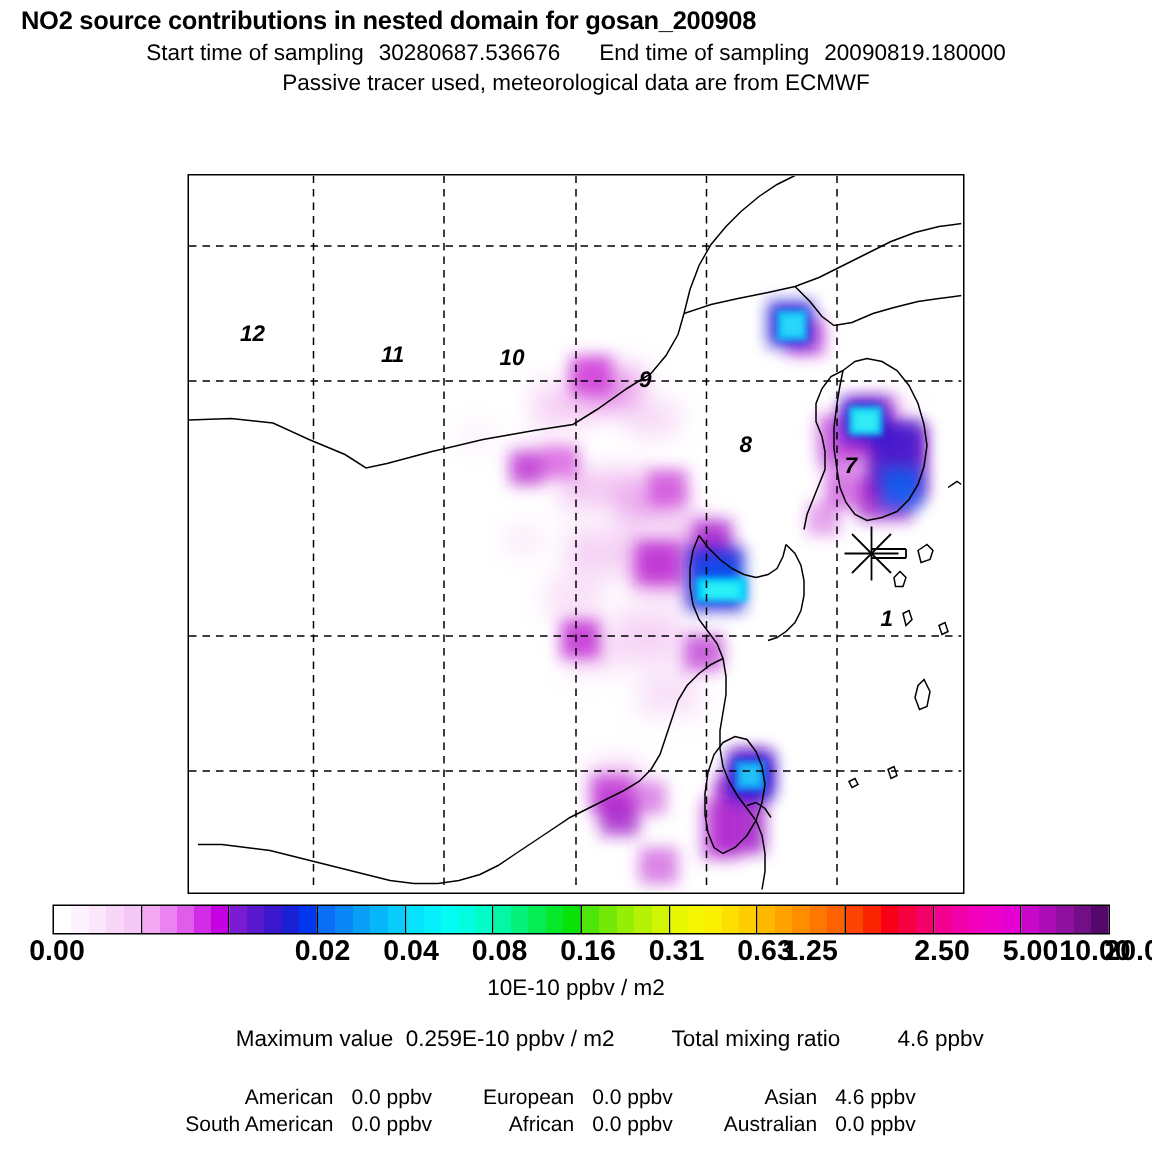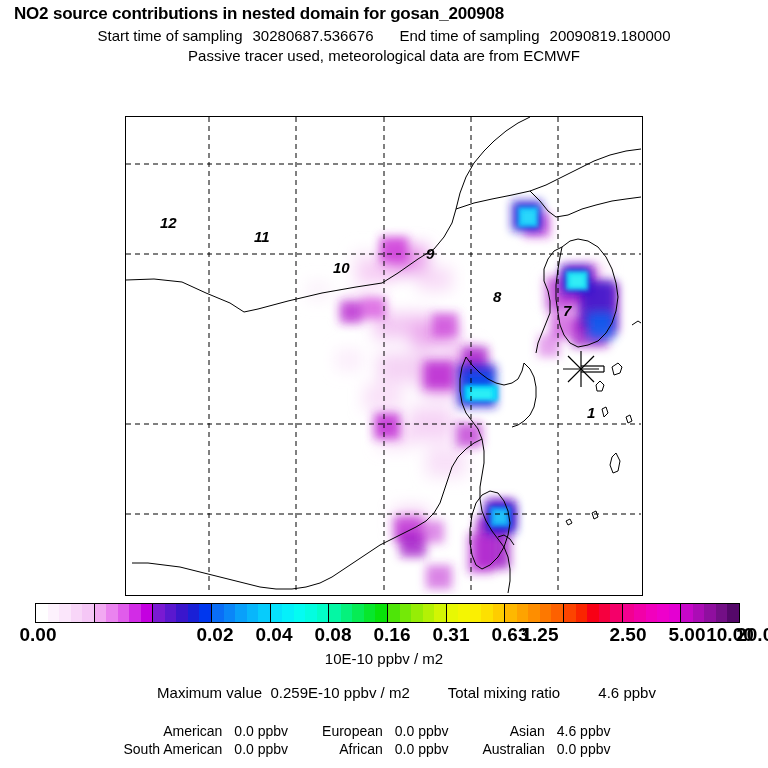--- a/index.html
+++ b/index.html
@@ -208,21 +208,21 @@
           <line x1="442" y1="239" x2="468" y2="265"></line>
           <line x1="468" y1="239" x2="442" y2="265"></line>
           <line x1="455" y1="249" x2="478" y2="249"></line>
           <line x1="455" y1="255" x2="478" y2="255"></line>
           <line x1="478" y1="249" x2="478" y2="255"></line>
         </g>
       </svg>
 
       <div class="glabel" style="left:34px;top:98px;">12</div>
       <div class="glabel" style="left:128px;top:112px;">11</div>
-      <div class="glabel" style="left:207px;top:114px;margin-top:29px;">10</div>
+      <div class="glabel" style="left:207px;top:114px;">10</div>
       <div class="glabel" style="left:300px;top:129px;">9</div>
       <div class="glabel" style="left:367px;top:172px;">8</div>
       <div class="glabel" style="left:437px;top:186px;">7</div>
       <div class="glabel" style="left:461px;top:288px;">1</div>
     </div>
   </div>
 
   <div class="cbar" id="cbar">
       <div class="cseg" style="background: linear-gradient(to right, rgb(255, 255, 255) 0%, rgb(255, 255, 255) 20%, rgb(253, 242, 253) 20%, rgb(253, 242, 253) 40%, rgb(251, 230, 251) 40%, rgb(251, 230, 251) 60%, rgb(248, 214, 248) 60%, rgb(248, 214, 248) 80%, rgb(245, 199, 246) 80%, rgb(245, 199, 246) 100%);"></div>
       <div class="cseg" style="background: linear-gradient(to right, rgb(242, 169, 242) 0%, rgb(242, 169, 242) 20%, rgb(234, 131, 239) 20%, rgb(234, 131, 239) 40%, rgb(224, 92, 235) 40%, rgb(224, 92, 235) 60%, rgb(210, 44, 230) 60%, rgb(210, 44, 230) 80%, rgb(196, 0, 224) 80%, rgb(196, 0, 224) 100%);"></div>

